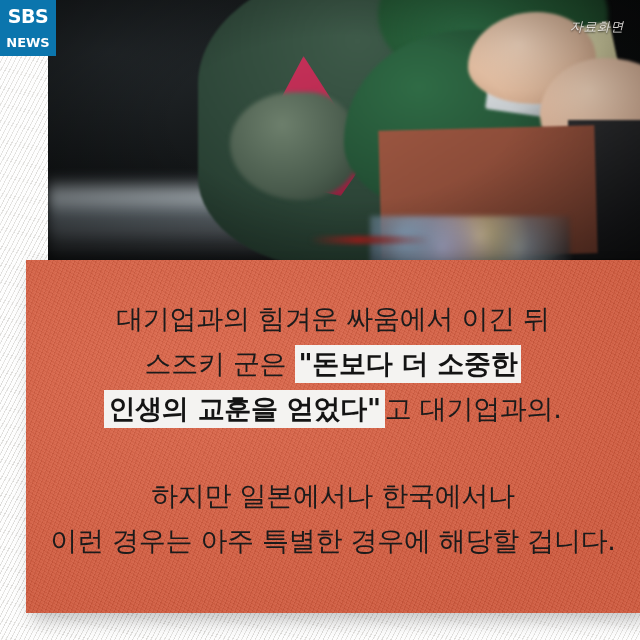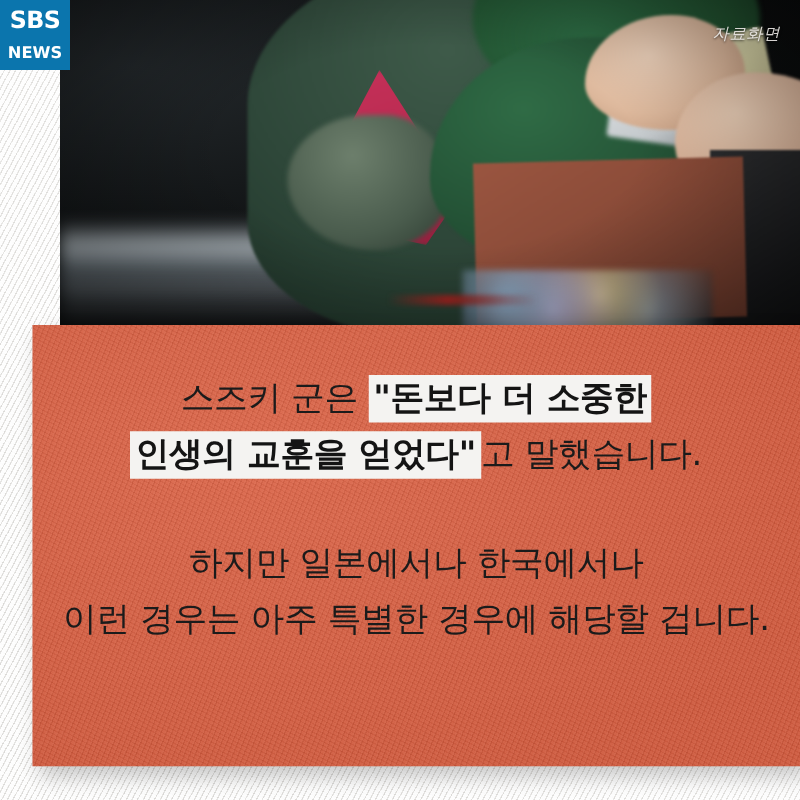--- a/index.html
+++ b/index.html
@@ -281,21 +281,22 @@
     <div class="watermark">자료화면</div>
   </div>
 
   <div class="logo">
     <div class="logo-sbs">SBS</div>
     <div class="logo-news">NEWS</div>
   </div>
 
   <div class="panel">
     <div class="caption" id="caption-root">
+        <div class="cap-line"><span class="plain">대기업과의 힘겨운 싸움에서 이긴 뒤</span></div>
         <div class="cap-line"><span class="plain">스즈키 군은 </span><span class="hl">"돈보다 더 소중한</span></div>
-        <div class="cap-line"><span class="hl">인생의 교훈을 얻었다"</span><span class="plain">고 말했습니다.</span></div>
+        <div class="cap-line"><span class="hl">인생의 교훈을 얻었다"</span><span class="plain">고 대기업과의.</span></div>
         <div class="cap-gap"></div>
         <div class="cap-line"><span class="plain">하지만 일본에서나 한국에서나</span></div>
         <div class="cap-line"><span class="plain">이런 경우는 아주 특별한 경우에 해당할 겁니다.</span></div>
       </div>
   </div>
 
 </div>
 
 </body></html>

